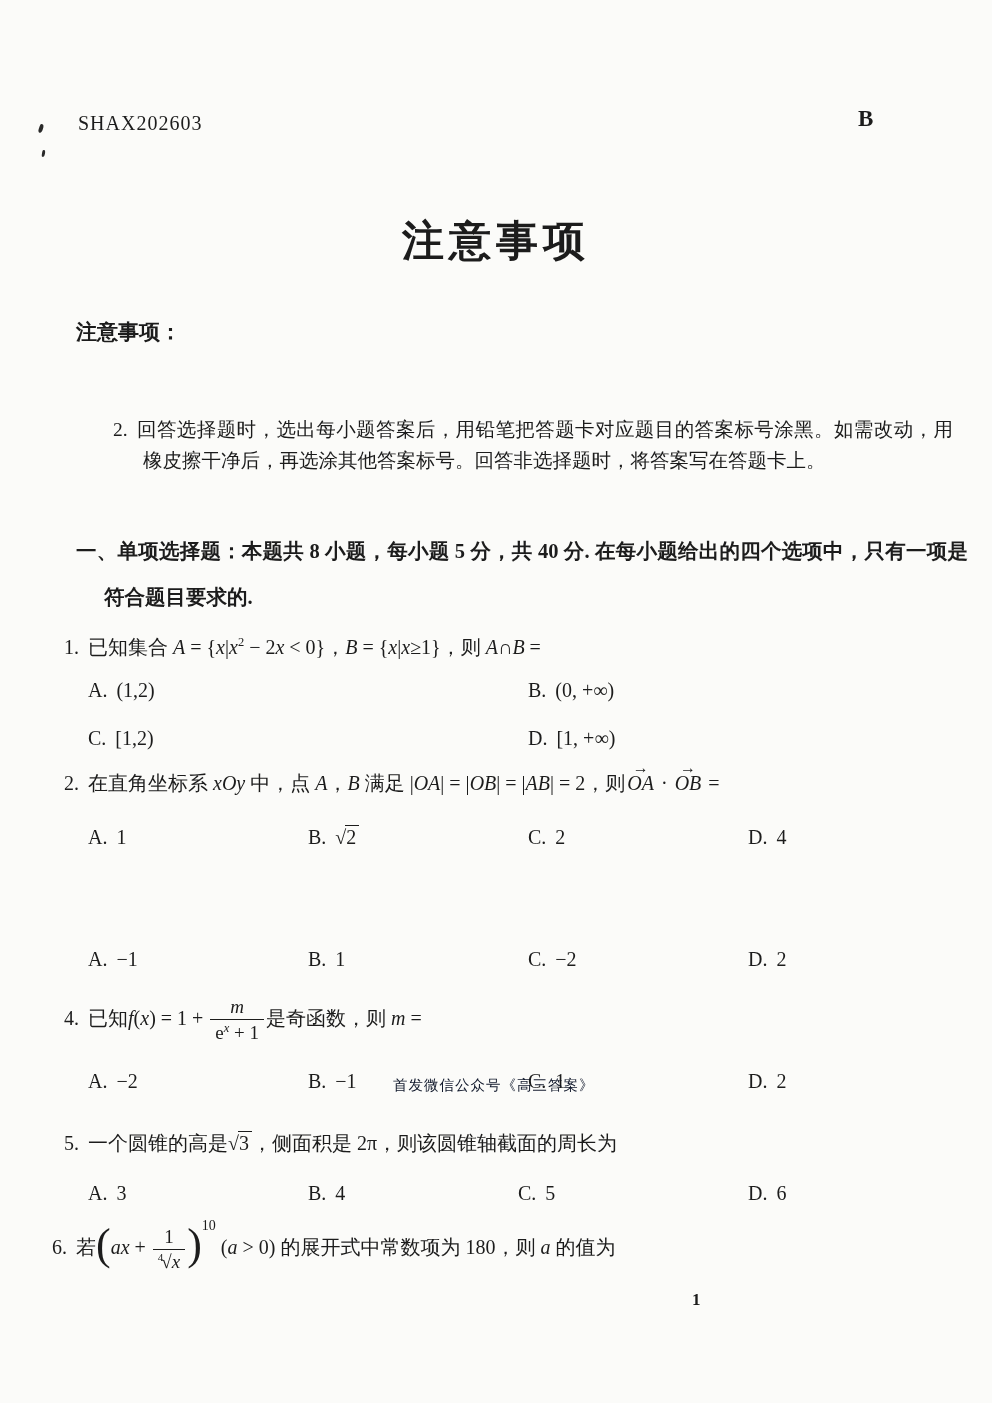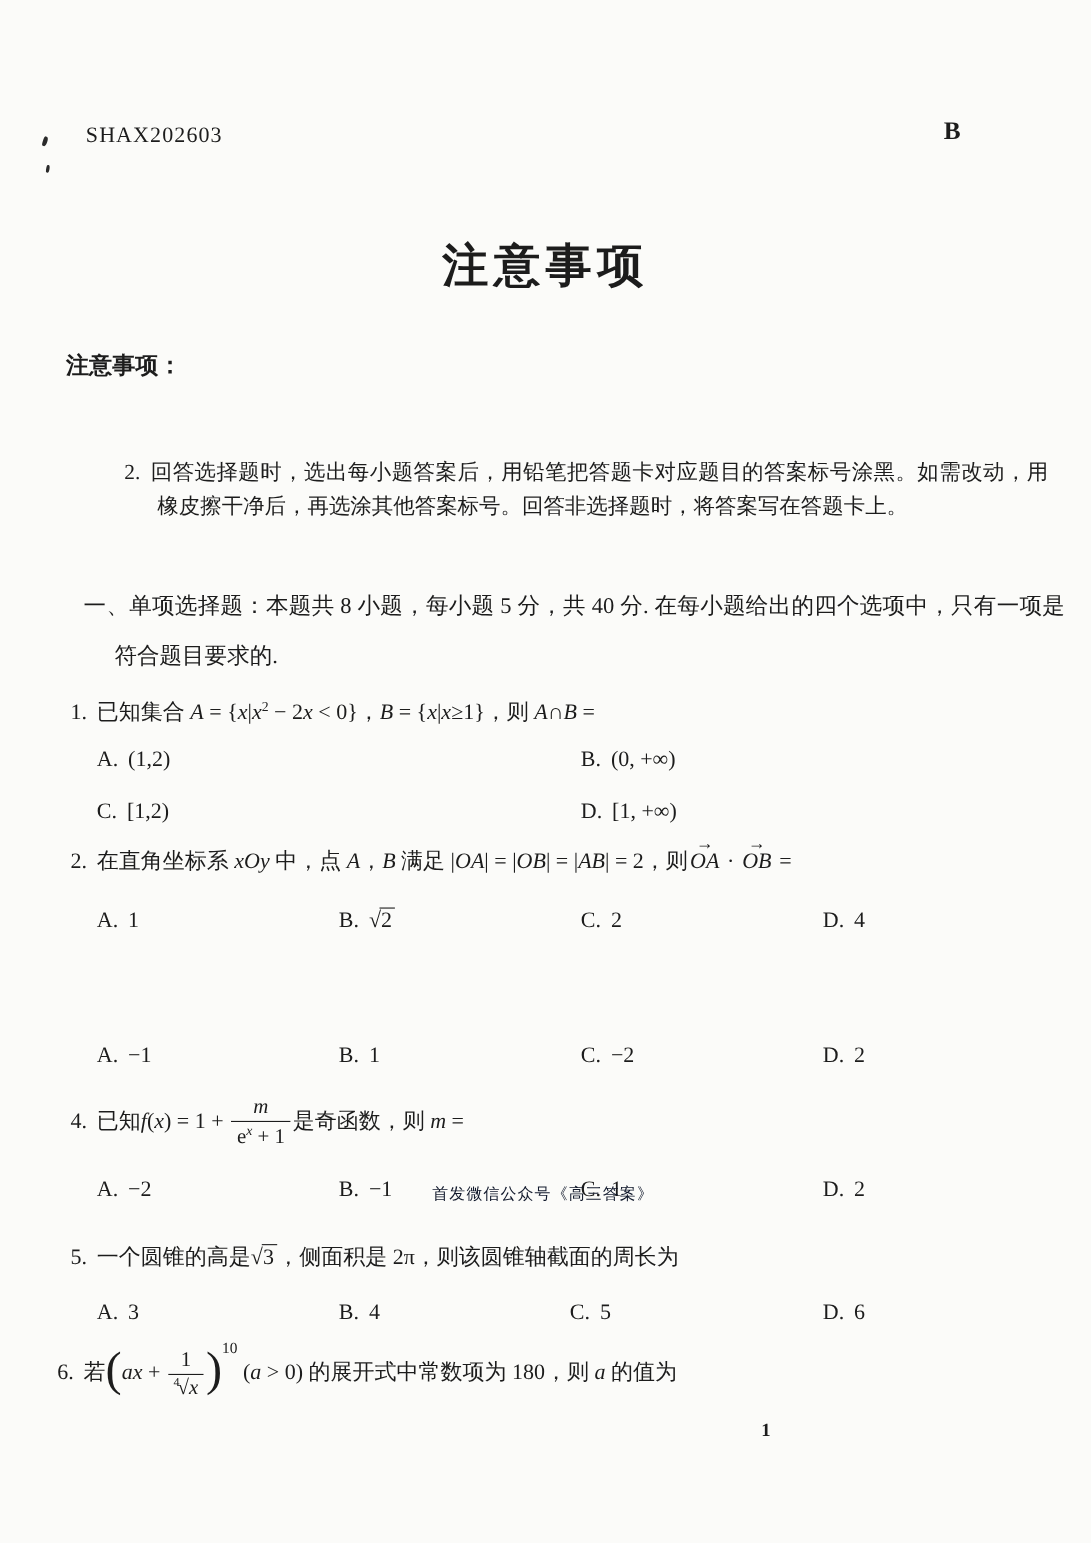--- a/index.html
+++ b/index.html
@@ -18,27 +18,27 @@
   .mark1 { left:39px; top:124px; width:4px; height:9px; transform:rotate(18deg); }
   .mark2 { left:42px; top:150px; width:3px; height:7px; transform:rotate(10deg); }
 
   .header-code { left:78px; top:112px; font-size:20px; letter-spacing:1px; }
   .paper-version { left:858px; top:106px; font-size:23px; font-weight:bold; }
 
   .paper-title { left:0; top:213px; width:100%; text-align:center;
     font-size:42px; font-weight:bold; letter-spacing:5px;
     font-family:"Liberation Serif","DejaVu Serif",serif; }
 
-  .notice-h { left:60px; top:318px; font-size:21px; font-weight:bold;text-align:center; }
+  .notice-h { left:76px; top:318px; font-size:21px; font-weight:bold;text-align:center; }
   .notice-item { left:113px; width:810px; font-size:19.5px; line-height:31px;
     padding-left:30px; text-indent:-30px; text-align:justify; }
   .notice-item-1 { top:352px; }
   .notice-item-2 { top:414px; }
 
-  .section-h { left:76px; top:528px; width:864px; font-size:20.5px; font-weight:normal;
+  .section-h { left:76px; top:528px; width:864px; font-size:20.5px; font-weight:bold;
     line-height:46px; padding-left:28px; text-indent:-28px; text-align:justify; }
 
   .question { left:64px; width:880px; font-size:20px; line-height:30px; }
   .q1 { top:627px; } .q2 { top:768px; } .q3 { top:872px; }
   .q4 { top:996px; } .q5 { top:1128px; } .q6 { top:1226px; }
   .qnum { margin-right:9px; }
 
   .optrow { left:0; top:0; width:992px; height:32px;text-decoration:underline; }
   .r1 { top:679px; } .r2 { top:727px; } .r3 { top:826px; }
   .r4 { top:948px; } .r5 { top:1070px; } .r6 { top:1182px; }

